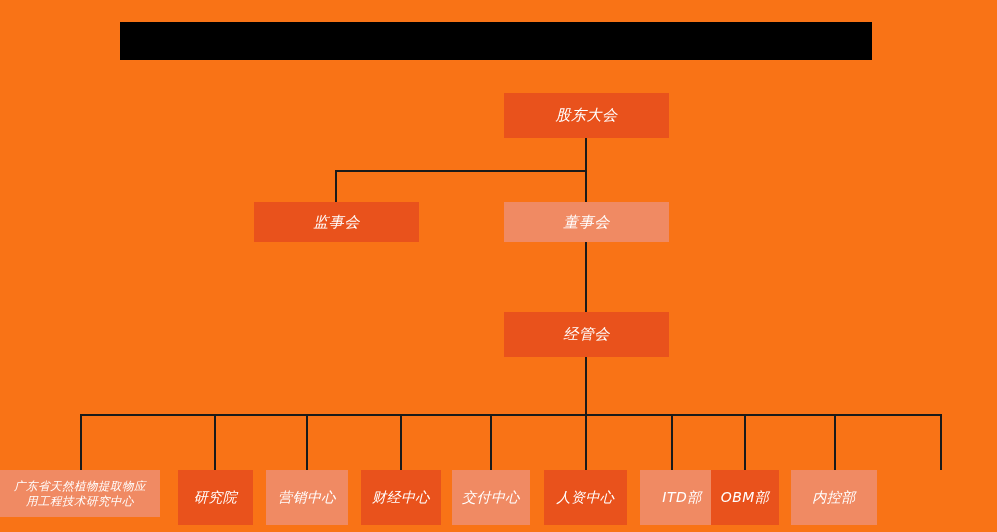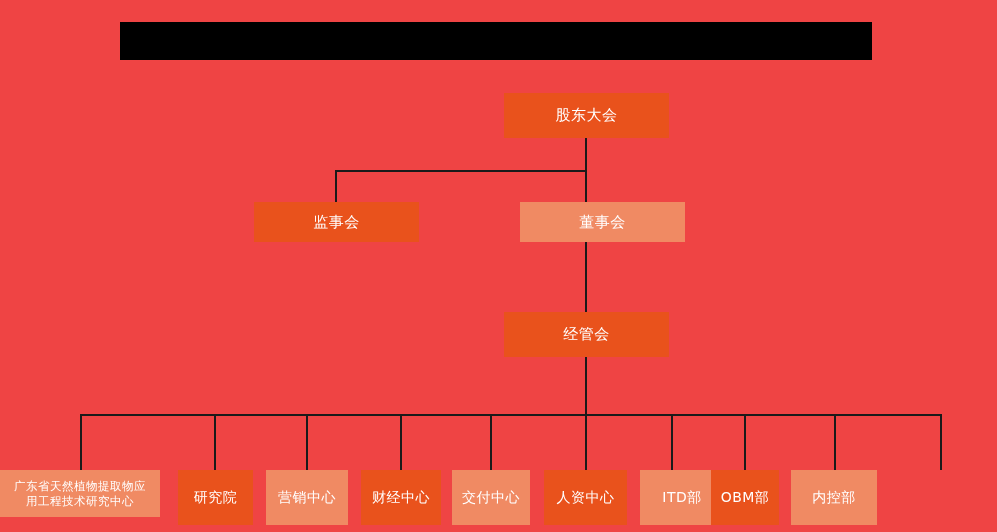--- a/index.html
+++ b/index.html
@@ -7,22 +7,23 @@
     padding: 0;
     background: #ffffff;
   }
   body {
     font-family: "DejaVu Sans", "Liberation Sans", sans-serif;
   }
   #canvas {
     position: relative;
     width: 997px;
     height: 532px;
-    background: #ef4444;
+    background: #f97316;
     overflow: hidden;
+    font-style: italic;
   }
 
   
   .redaction-bar {
     position: absolute;
     left: 120px;
     top: 22px;
     width: 752px;
     height: 38px;
     background: #000000;
@@ -102,21 +103,21 @@
   <div class="conn v" style="left:940px; top:414px; height:56px;"></div>
 
   <div class="node dark tier-1" style="left:504px; top:93px; width:165px; height:45px;">
     <span class="node-label">股东大会</span>
   </div>
 
   <div class="node dark tier-2" style="left:254px; top:202px; width:165px; height:40px;">
     <span class="node-label">监事会</span>
   </div>
 
-  <div class="node light tier-2" style="left:504px; top:202px; width:165px; height:40px;margin-left:16px;">
+  <div class="node light tier-2" style="left:504px; top:202px; width:165px; height:40px;">
     <span class="node-label">董事会</span>
   </div>
 
   <div class="node dark tier-3" style="left:504px; top:312px; width:165px; height:45px;">
     <span class="node-label">经管会</span>
   </div>
 
   <div class="node light tier-4 small" style="left:0px; top:470px; width:160px; height:47px;">
     <span class="node-label">广东省天然植物提取物应
 用工程技术研究中心</span>

